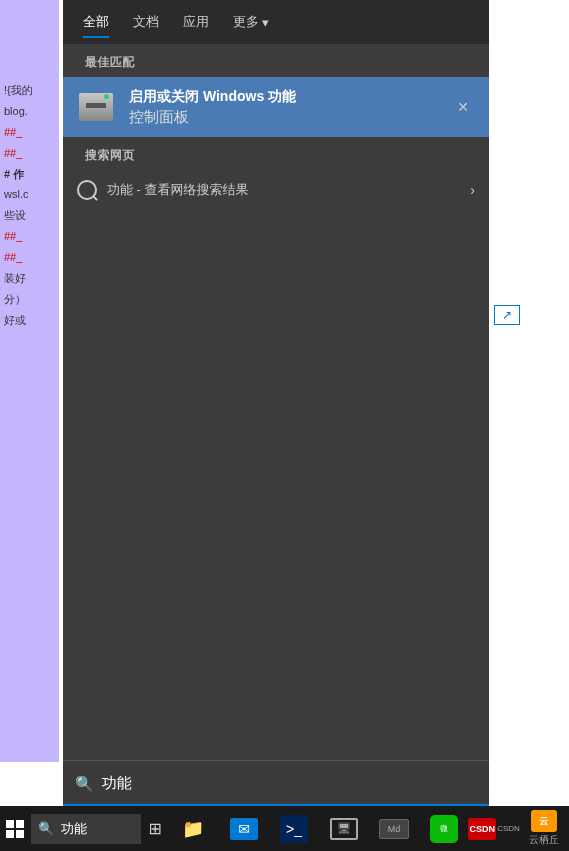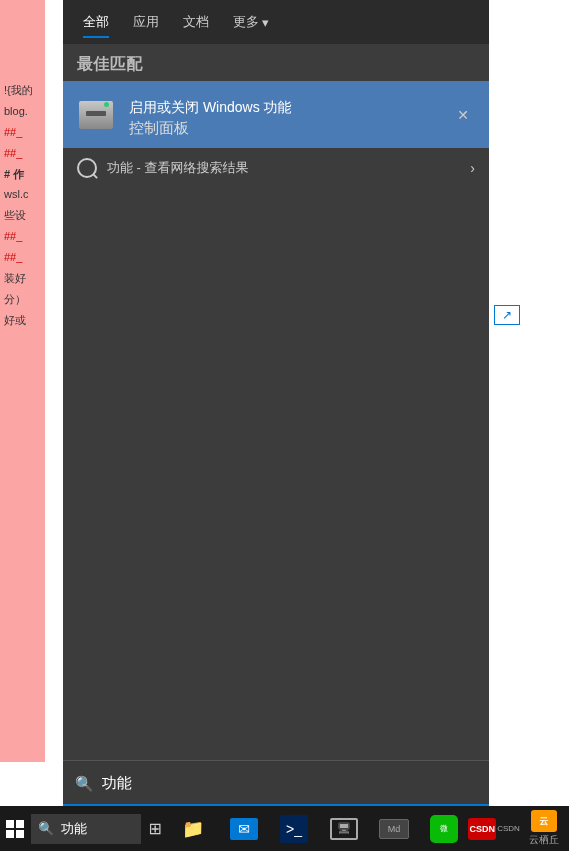--- a/index.html
+++ b/index.html
@@ -84,24 +84,25 @@
     
     .panel-body {
       flex: 1;
       overflow: hidden;
       padding: 0;
     }
 
     
     .section-label {
       padding: 10px 14px 6px;
-      font-size: 16px;
+      font-size: 12px;
       color: #bbb;
       font-weight: bold;
       letter-spacing: 0.5px;
+      margin-left: 8px;
     }
 
     
     .best-match-item {
       display: flex;
       align-items: center;
       background: #4a7bb5;
       padding: 10px 14px;
       margin: 0 0 0 0;
       position: relative;
@@ -155,22 +156,21 @@
       left: 25px;
     }
 
     .best-match-text {
       flex: 1;
     }
 
     .best-match-title {
       font-size: 14px;
       color: #fff;
-      font-weight: normal;
-      margin-top: 8px;
+      font-weight: bold;
     }
 
     .best-match-subtitle {
       font-size: 15px;
       color: #ddd;
       margin-top: 2px;
     }
 
     .close-btn {
       width: 24px;
@@ -368,22 +368,22 @@
       bottom: 0;
       left: 0;
       right: 0;
       height: 2px;
       background: #0078d4;
     }
 
     .bg-article-left {
       position: absolute;
       top: 0; left: 0;
-      width: 45px;
-      background: #fca5a5;
+      width: 59px;
+      background: #c4b5fd;
       z-index: 6;
       height: 762px;
       overflow: hidden;
     }
 
     .article-text-left {
       font-size: 11px;
       color: #333;
       line-height: 1.9;
       padding: 80px 0 0 4px;
@@ -503,24 +503,24 @@
 
 <div class="link-icon-right"></div>
 
 <div class="search-panel">
 
   <div class="tabs-bar">
     <div class="tab-item active">
       <span>全部</span>
     </div>
     <div class="tab-item">
+      <span>文档</span>
+    </div>
+    <div class="tab-item">
       <span>应用</span>
-    </div>
-    <div class="tab-item">
-      <span>文档</span>
     </div>
     <div class="tab-more">
       <span>更多</span>
       <span>▾</span>
     </div>
   </div>
 
   <div class="panel-body">
 
     <div class="section-label">最佳匹配</div>
@@ -533,20 +533,21 @@
           <div class="disk-light"></div>
         </div>
       </div>
       <div class="best-match-text">
         <div class="best-match-title">启用或关闭 Windows 功能</div>
         <div class="best-match-subtitle">控制面板</div>
       </div>
       <div class="close-btn">✕</div>
     </div>
 
+    <div class="section-label">搜索网页</div>
 
     <div class="search-web-item">
       <div class="search-icon-circle"></div>
       <span class="search-web-text">功能 - 查看网络搜索结果</span>
       <span class="chevron-right">›</span>
     </div>
   </div>
 </div>
 
 <div class="search-input-bar">

